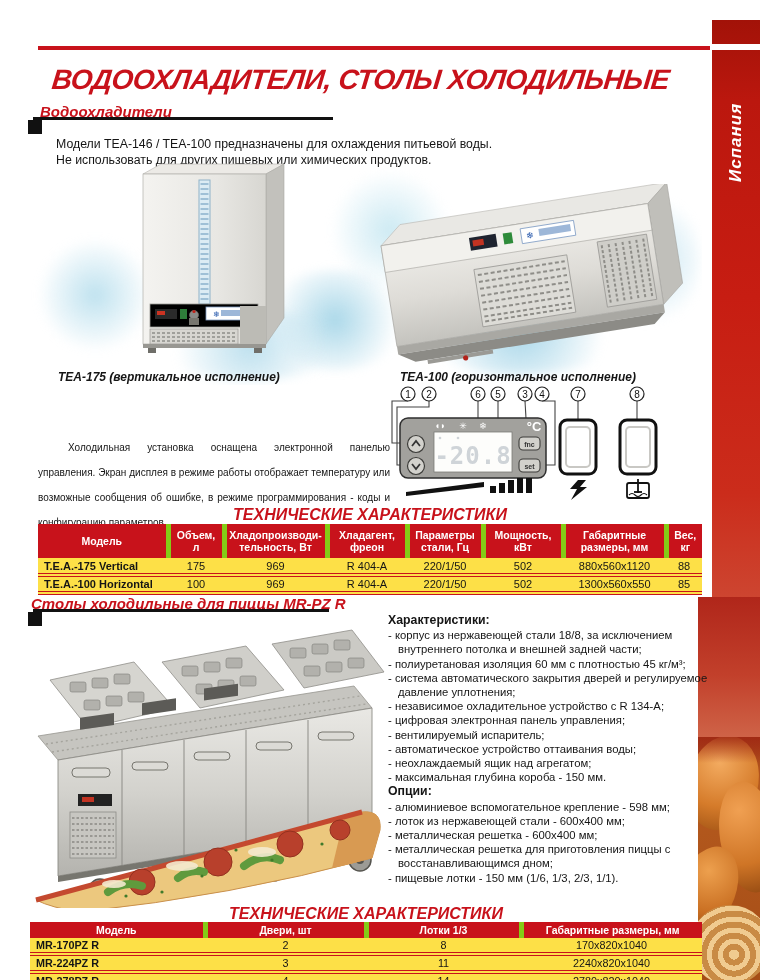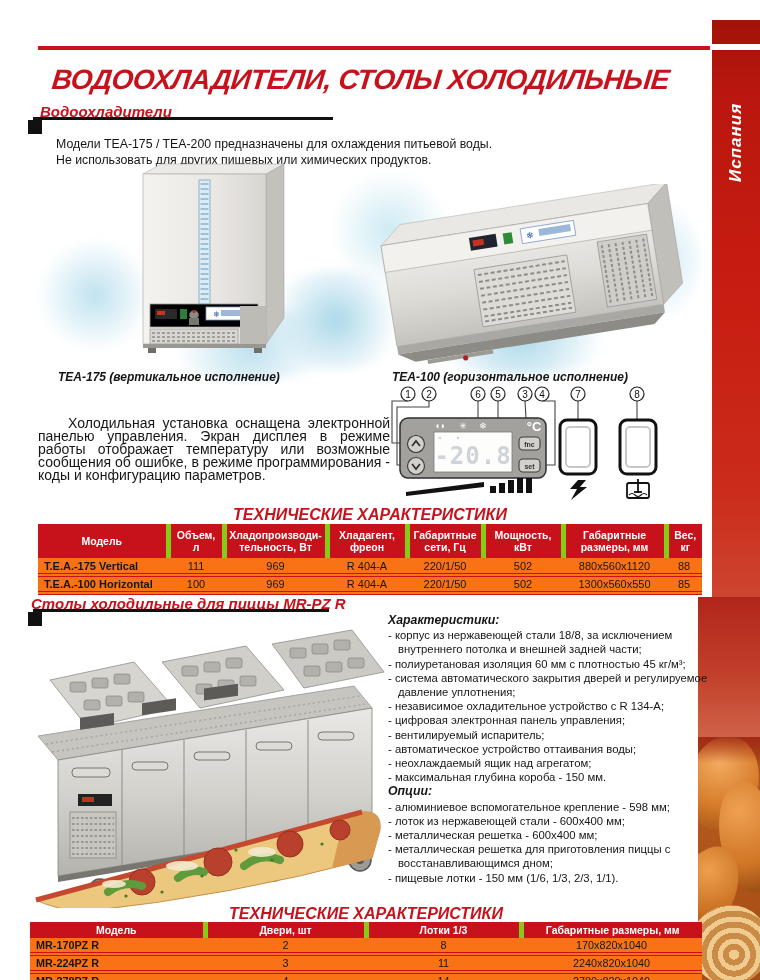--- a/index.html
+++ b/index.html
@@ -41,46 +41,46 @@
   .sec-rule{ position:absolute; height:3px; background:#111; }
   .sec-square{ position:absolute; width:14px; height:14px; background:#111; }
 
   .intro{ position:absolute; left:56px; top:136px; width:600px; font-size:12.3px; line-height:16px; }
 
   
   .splash-zone{ position:absolute; left:30px; top:150px; width:672px; height:235px; overflow:hidden; }
   .blob{ position:absolute; border-radius:50%; filter:blur(5px); }
   .caption{ position:absolute; font-size:12px; font-weight:bold; font-style:italic; text-align:left; }
   .cap-left{ left:58px; top:370px; width:262px; }
-  .cap-right{ left:392px; top:370px; width:288px; }
-
-  .panel-paragraph{ position:absolute; left:38px; top:417px; width:352px; font-size:14px;
-                    line-height:13px; text-align:justify; text-indent:30px; }
+  .cap-right{ left:400px; top:370px; width:288px; }
+
+  .panel-paragraph{ position:absolute; left:38px; top:435px; width:352px; font-size:10px;
+                    line-height:25px; text-align:justify; text-indent:30px; }
   .diagram{ position:absolute; left:388px; top:386px; }
 
   
   .tbl-head{ position:absolute; color:var(--accent); font-weight:bold; font-style:italic;
              font-size:16px; text-align:center; }
-  table.t{ position:absolute; border-collapse:collapse; table-layout:fixed; background:#f97316; }
+  table.t{ position:absolute; border-collapse:collapse; table-layout:fixed; background:#fde047; }
   table.t th{ background:var(--accent); color:#fff; font-weight:bold; font-size:10.5px;
               line-height:12px; text-align:center; padding:2px 2px; }
   table.t th + th{ border-left:5px solid #84cc16; }
   table.t td{ font-size:11px; text-align:center; padding:1px 2px;
               border-bottom:4px double var(--accent); }
   table.t td.model{ text-align:left; font-weight:bold; padding-left:6px; }
   #t1{ left:38px; top:524px; width:664px; }
   #t1 th{ height:34px; }
   #t1 td{ height:17px; }
   #t2{ left:30px; top:922px; width:672px; }
   #t2 th{ height:16px; }
   #t2 td{ height:13.5px; font-size:10.8px; }
 
   
   .features{ position:absolute; left:388px; top:613px; width:322px; font-size:11.3px; line-height:14.2px; }
-  .features .ft-title{ font-weight:bold; font-style:italic; font-size:12.3px; margin-bottom:1px; }
+  .features .ft-title{ font-weight:bold; font-size:12.3px; margin-bottom:1px; }
   .features ul{ list-style:none; }
   .features li{ padding-left:10px; text-indent:-10px; }
   .pizza-art{ position:absolute; left:22px; top:616px; }
 </style>
 </head>
 <body>
 
 <div class="page">
 
   <div class="top-rule"></div>
@@ -100,21 +100,21 @@
     </div>
   </div>
 
   <h1 class="main-title">ВОДООХЛАДИТЕЛИ, СТОЛЫ ХОЛОДИЛЬНЫЕ</h1>
 
   <div class="sec-head" style="left:40px; top:103px;">Водоохладители</div>
   <div class="sec-rule" style="left:33px; top:117px; width:300px;"></div>
   <div class="sec-square" style="left:28px; top:120px;"></div>
 
   <div class="intro">
-    <div>Модели TEA-175 / TEA-200 предназначены для охлаждения питьевой воды.</div>
+    <div>Модели TEA-146 / TEA-100 предназначены для охлаждения питьевой воды.</div>
     <div>Не использовать для других пищевых или химических продуктов.</div>
   </div>
 
   <div class="splash-zone">
     <div class="blob" style="left:5px; top:90px; width:120px; height:110px; background:radial-gradient(circle,#bfe2ef 0%,rgba(191,226,239,0) 70%);"></div>
     <div class="blob" style="left:230px; top:120px; width:150px; height:100px; background:radial-gradient(circle,#abd8e9 0%,rgba(171,216,233,0) 70%);"></div>
     <div class="blob" style="left:300px; top:20px; width:120px; height:120px; background:radial-gradient(circle,#cdeaf3 0%,rgba(205,234,243,0) 70%);"></div>
     <div class="blob" style="left:380px; top:130px; width:220px; height:95px; background:radial-gradient(circle,#a5d5e8 0%,rgba(165,213,232,0) 70%);"></div>
     <div class="blob" style="left:560px; top:40px; width:110px; height:140px; background:radial-gradient(circle,#c2e3f0 0%,rgba(194,227,240,0) 72%);"></div>
     <div class="blob" style="left:120px; top:160px; width:200px; height:70px; background:radial-gradient(circle,#bde0ee 0%,rgba(189,224,238,0) 70%);"></div>
@@ -283,30 +283,30 @@
         <col style="width:80px">
         <col style="width:103px">
         <col style="width:36px">
       </colgroup>
     <thead>
         <tr>
       <th>Модель</th>
       <th>Объем, л</th>
       <th>Хладопроизводи- тельность, Вт</th>
       <th>Хладагент, фреон</th>
-      <th>Габаритные сети, Гц</th>
+      <th>Параметры стали, Гц</th>
       <th>Мощность, кВт</th>
       <th>Габаритные размеры, мм</th>
       <th>Вес, кг</th>
     </tr>
       </thead>
     <tbody>
       <tr>
         <td class="model">T.E.A.-175 Vertical</td>
-        <td>111</td>
+        <td>175</td>
         <td>969</td>
         <td>R 404-A</td>
         <td>220/1/50</td>
         <td>502</td>
         <td>880x560x1120</td>
         <td>88</td>
       </tr>
       <tr>
         <td class="model">T.E.A.-100 Horizontal</td>
         <td>100</td>

